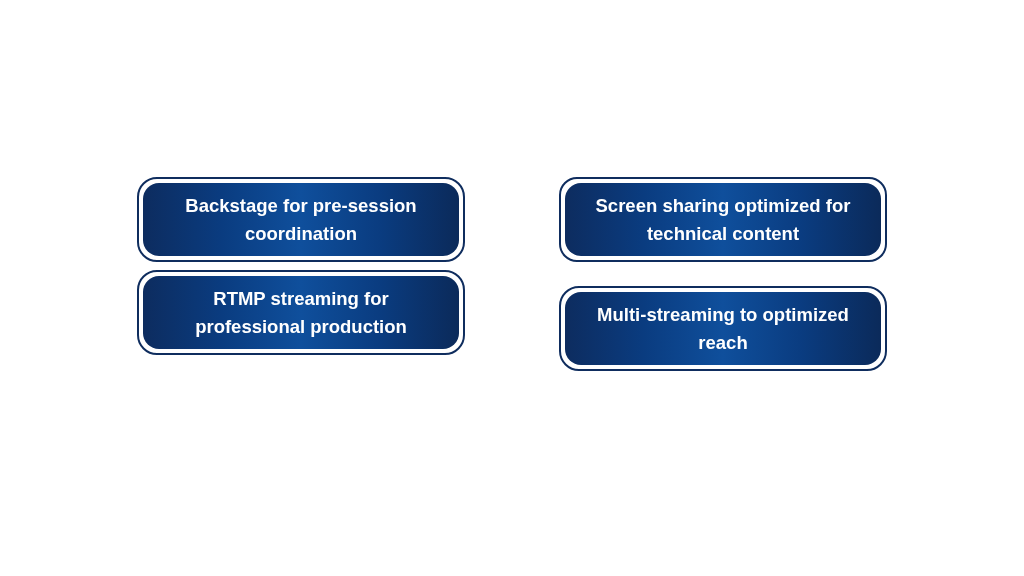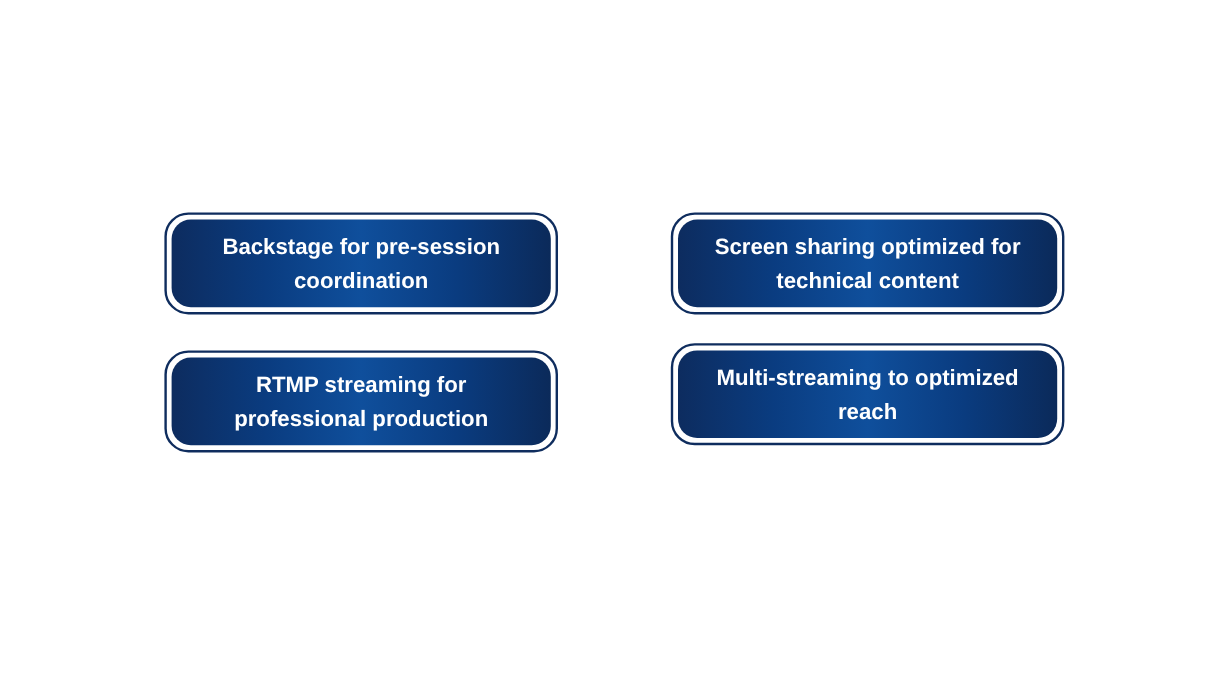--- a/index.html
+++ b/index.html
@@ -34,27 +34,27 @@
   </style>
 </head>
 <body>
 
 <div class="card" style="left:137px; top:177px;">
   <div class="card-inner">
     <span class="card-text">Backstage for pre-session coordination</span>
   </div>
 </div>
 
-<div class="card" style="left:559px; top:177px;">
+<div class="card" style="left:559px; top:177px;border-radius:18px;">
   <div class="card-inner">
     <span class="card-text">Screen sharing optimized for technical content</span>
   </div>
 </div>
 
-<div class="card" style="left:137px; top:292px;">
+<div class="card" style="left:137px; top:270px;">
   <div class="card-inner">
     <span class="card-text">RTMP streaming for professional production</span>
   </div>
 </div>
 
 <div class="card" style="left:559px; top:286px;">
   <div class="card-inner">
     <span class="card-text">Multi-streaming to optimized reach</span>
   </div>
 </div>

